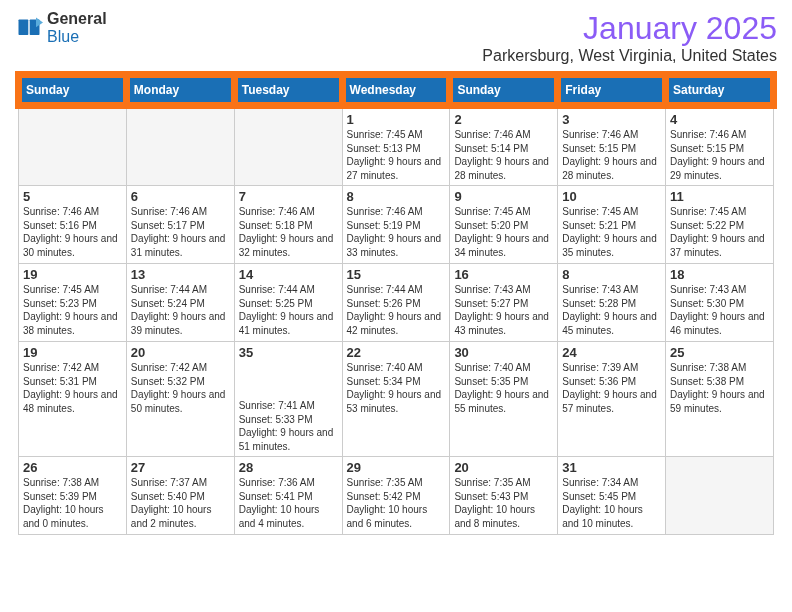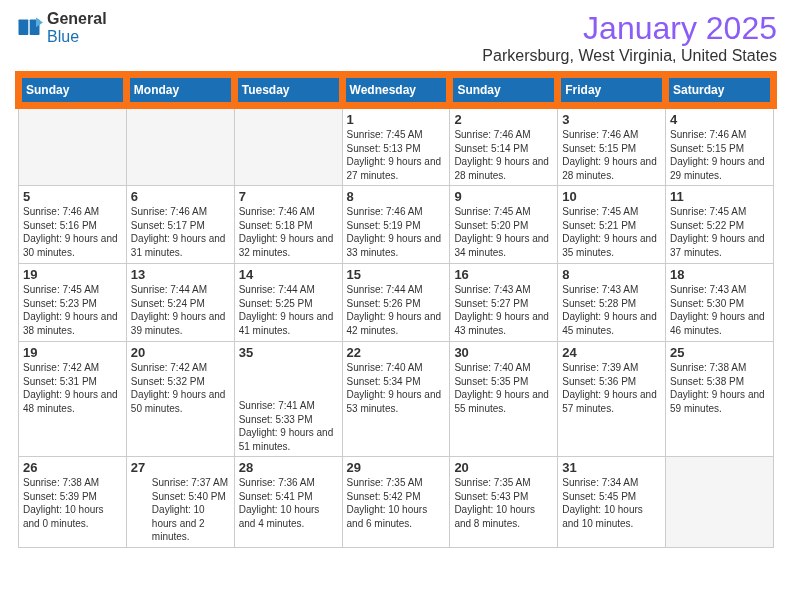--- a/index.html
+++ b/index.html
@@ -282,21 +282,21 @@
         </tr>
         <tr>
           <td>
             <span class="day-num">26</span>
             <div class="day-info" style="white-space: pre-line;">Sunrise: 7:38 AM
 Sunset: 5:39 PM
 Daylight: 10 hours and 0 minutes.</div>
           </td>
           <td>
             <span class="day-num">27</span>
-            <div class="day-info" style="white-space: pre-line; margin-left: 21px;">Sunrise: 7:37 AM
+            <div class="day-info" style="white-space: pre-line;">Sunrise: 7:37 AM
 Sunset: 5:40 PM
 Daylight: 10 hours and 2 minutes.</div>
           </td>
           <td>
             <span class="day-num">28</span>
             <div class="day-info" style="white-space: pre-line;">Sunrise: 7:36 AM
 Sunset: 5:41 PM
 Daylight: 10 hours and 4 minutes.</div>
           </td>
           <td>

